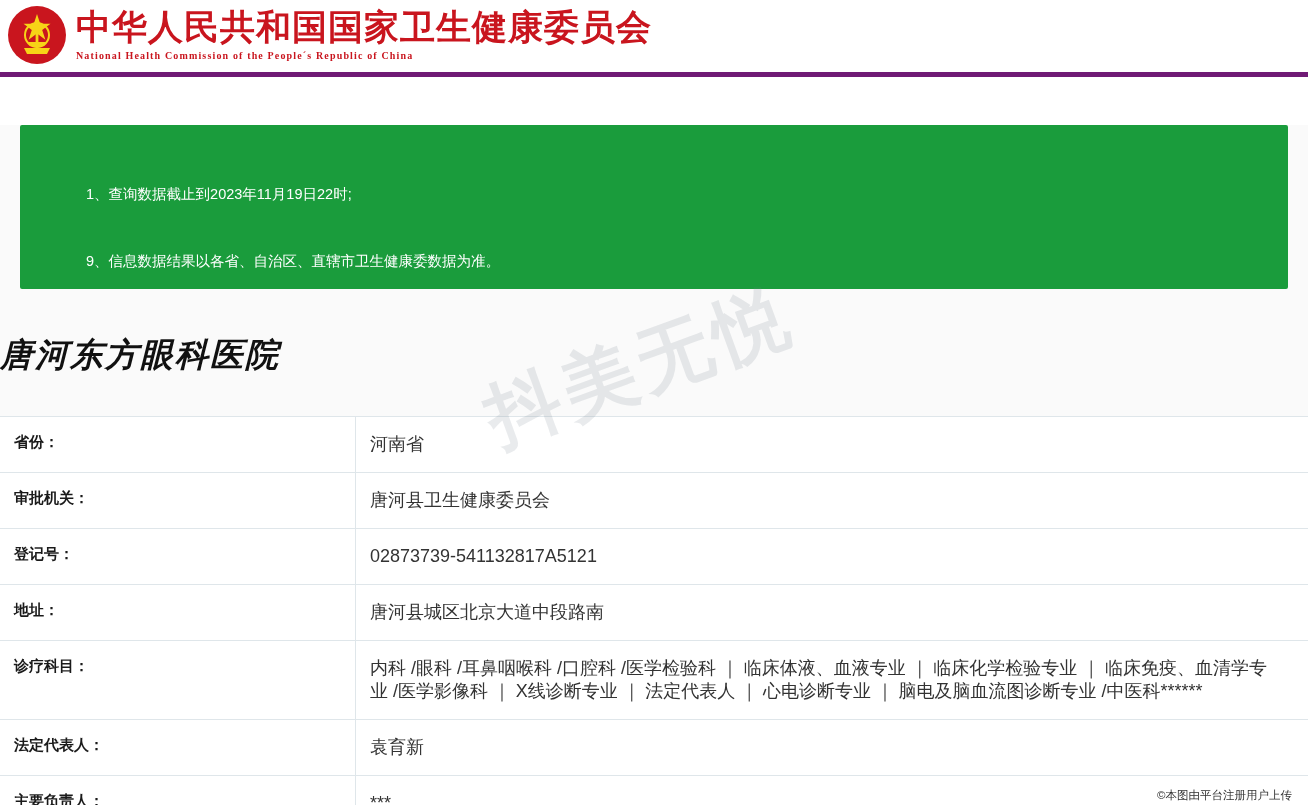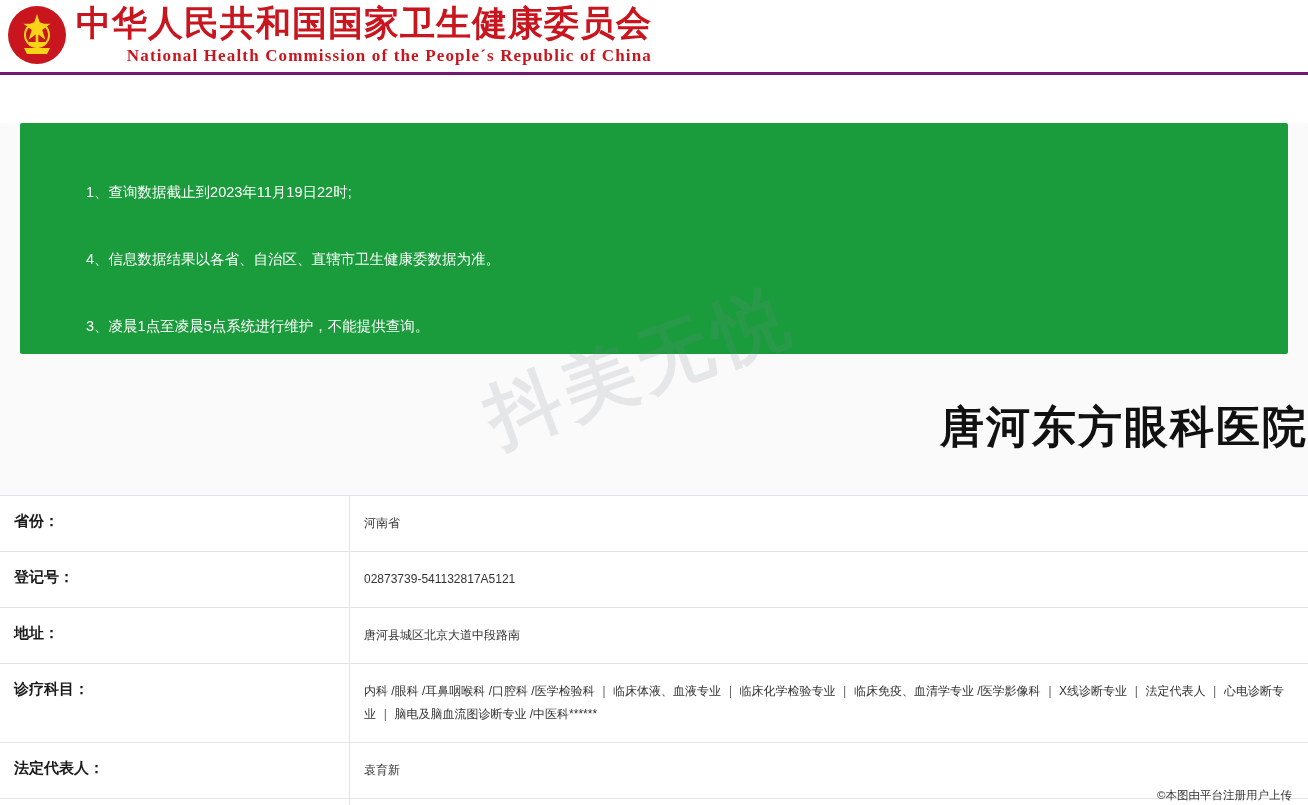--- a/index.html
+++ b/index.html
@@ -14,21 +14,21 @@
     color: #222222;
     overflow: hidden;
     position: relative;
   }
 
   
   .header-band {
     width: 100%;
     height: 72px;
     background: #ffffff;
-    border-bottom: 3px solid #701a75;
+    border-bottom: 5px solid #701a75;
     position: relative;
   }
   .header-logo-block {
     position: absolute;
     left: 0;
     top: 0;
     width: 770px;
     height: 70px;
     background: #ffffff;
     display: flex;
@@ -53,26 +53,25 @@
     font-family: "Liberation Serif", serif;
     font-size: 35px;
     font-weight: bold;
     color: #c9151e;
     letter-spacing: 1px;
     white-space: nowrap;
   }
   .header-en {
     margin-top: 6px;
     font-family: "Liberation Serif", serif;
-    font-size: 17px;
+    font-size: 10px;
     font-weight: bold;
     color: #c9151e;
     letter-spacing: 1.15px;
     white-space: nowrap;
-    text-align: right;
   }
 
   
   .page-body {
     position: relative;
     background: #fafafa;
     padding-top: 0;
   }
   .notice {
     margin: 48px 20px 0 20px;
@@ -84,27 +83,28 @@
   .notice-line {
     font-size: 14.5px;
     line-height: 23px;
     padding-left: 66px;
     white-space: nowrap;
     margin-top: 44px;
   }
 
   
   .inst-title {
-    text-align: right;
-    font-size: 44px;
+    text-align: left;
+    font-size: 33px;
     font-weight: bold;
     color: #111111;
     letter-spacing: 2px;
     margin: 44px 0 38px 0;
     font-family: "Liberation Sans", sans-serif;
+    font-style: italic;
   }
 
   
   .info-table {
     width: 100%;
     border-collapse: collapse;
     background: #ffffff;
     table-layout: fixed;
   }
   .info-table tr {
@@ -112,27 +112,27 @@
   }
   .info-table tr:last-child {
     border-bottom: 1px solid #dfe6ea;
   }
   .info-table th {
     width: 335px;
     text-align: left;
     font-size: 15px;
     font-weight: bold;
     color: #1a1a1a;
-    padding: 16px 0 16px 14px;
+    padding: 16px 6px 16px 14px;
     vertical-align: top;
     background: #ffffff;
     border-right: 1px solid #dfe6ea;
   }
   .info-table td {
-    font-size: 12px;
+    font-size: 18px;
     color: #333333;
     padding: 16px 24px 16px 14px;
     vertical-align: top;
     line-height: 23px;
     background: #ffffff;
   }
   .dept-value {
     line-height: 25px;
   }
 
@@ -180,31 +180,34 @@
       <div class="header-cn">中华人民共和国国家卫生健康委员会</div>
       <div class="header-en">National Health Commission of the People´s Republic of China</div>
     </div>
   </div>
 </div>
 
 <div class="page-body">
 
   <div class="notice">
     <div class="notice-line">1、查询数据截止到2023年11月19日22时;</div>
-    <div class="notice-line">4、信息数据结果以各省、自治区、直辖市卫生健康委数据为准。</div>
-    <div class="notice-line">3、凌晨1点至凌晨5点系统进行维护，不能提供查询。</div>
+    <div class="notice-line">9、信息数据结果以各省、自治区、直辖市卫生健康委数据为准。</div>
   </div>
 
   <div class="inst-title">唐河东方眼科医院</div>
 
   <table class="info-table">
     <tbody>
       <tr>
         <th>省份：</th>
         <td>河南省</td>
+      </tr>
+      <tr>
+        <th>审批机关：</th>
+        <td>唐河县卫生健康委员会</td>
       </tr>
       <tr>
         <th>登记号：</th>
         <td>02873739-541132817A5121</td>
       </tr>
       <tr>
         <th>地址：</th>
         <td>唐河县城区北京大道中段路南</td>
       </tr>
       <tr>

